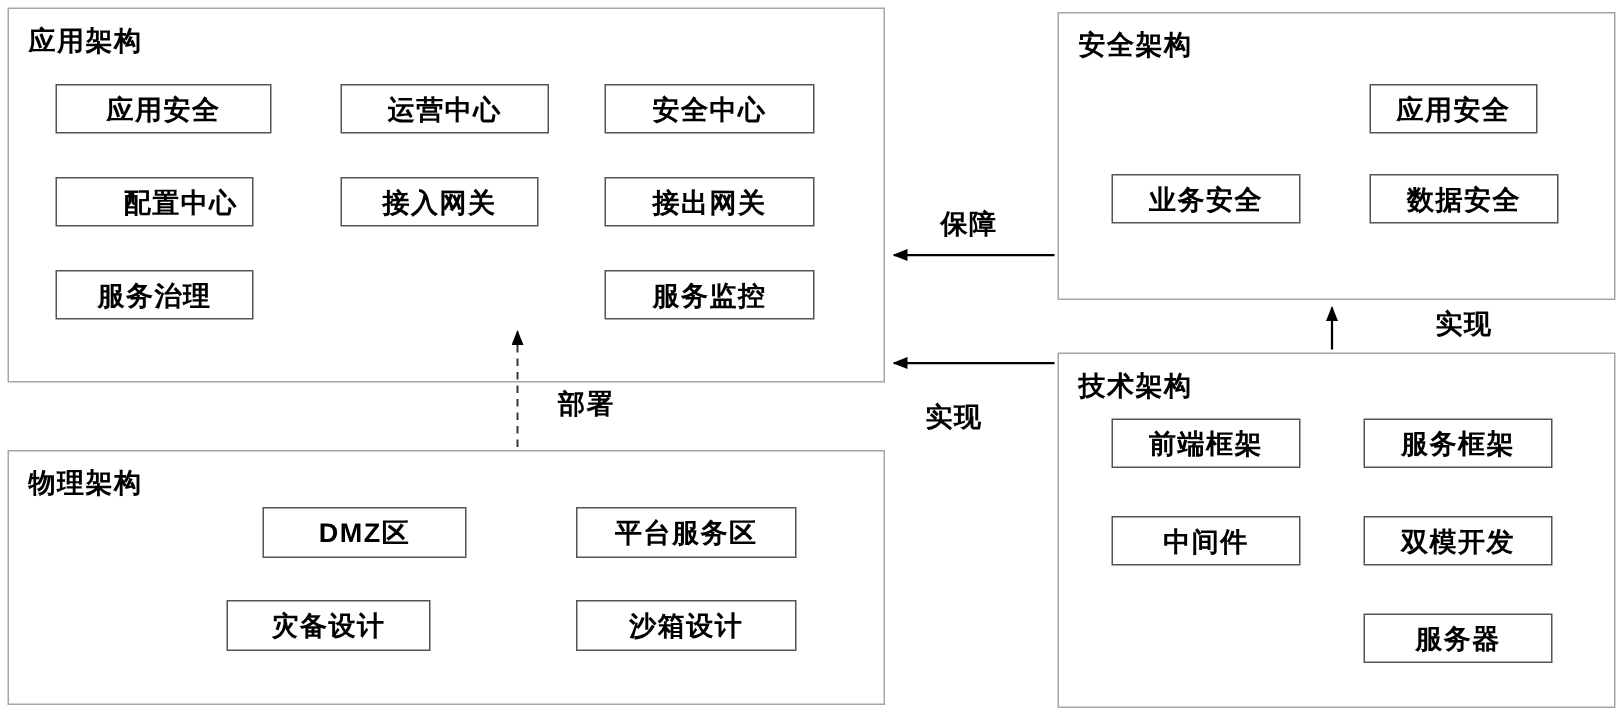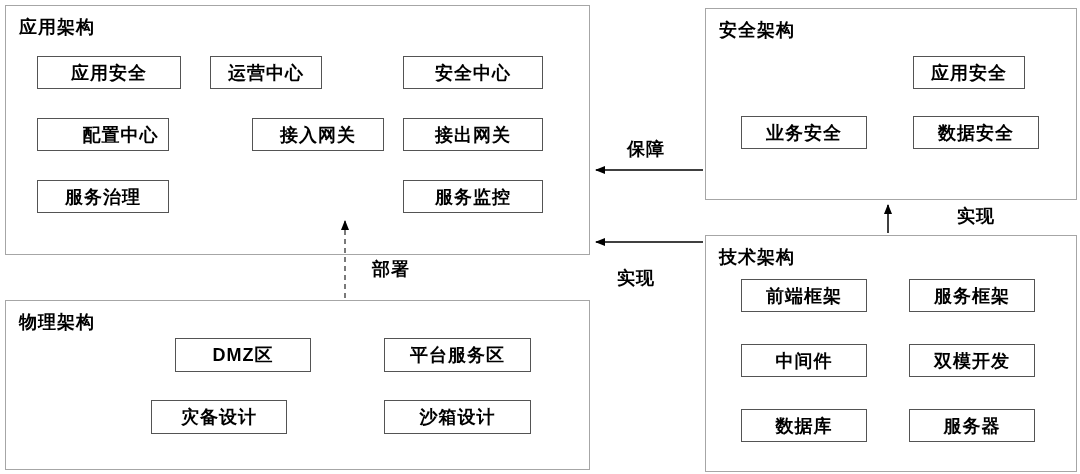--- a/index.html
+++ b/index.html
@@ -59,43 +59,42 @@
   }
 </style>
 </head>
 <body>
 
 <div class="canvas">
 
   <div class="section" style="left:5px; top:5px; width:585px; height:250px;">
     <div class="section-title">应用架构</div>
     <div class="node" style="left:31px; top:50px; width:144px;">应用安全</div>
-    <div class="node" style="left:204px; top:50px; width:112px;">运营中心</div>
+    <div class="node" style="left:221px; top:50px; width:139px;">运营中心</div>
     <div class="node" style="left:397px; top:50px; width:140px;">安全中心</div>
     <div class="node" style="left:31px; top:112px; width:132px;padding-left:35px;">配置中心</div>
-    <div class="node" style="left:221px; top:112px; width:132px;margin-left:25px;">接入网关</div>
+    <div class="node" style="left:221px; top:112px; width:132px;">接入网关</div>
     <div class="node" style="left:397px; top:112px; width:140px;">接出网关</div>
     <div class="node" style="left:31px; top:174px; width:132px;">服务治理</div>
     <div class="node" style="left:397px; top:174px; width:140px;">服务监控</div>
   </div>
 
   <div class="section" style="left:705px; top:8px; width:372px; height:192px;">
     <div class="section-title">安全架构</div>
     <div class="node" style="left:207px; top:47px; width:112px;">应用安全</div>
     <div class="node" style="left:35px; top:107px; width:126px;">业务安全</div>
     <div class="node" style="left:207px; top:107px; width:126px;">数据安全</div>
   </div>
 
   <div class="section" style="left:705px; top:235px; width:372px; height:237px;">
     <div class="section-title">技术架构</div>
     <div class="node" style="left:35px; top:43px; width:126px;">前端框架</div>
     <div class="node" style="left:203px; top:43px; width:126px;">服务框架</div>
     <div class="node" style="left:35px; top:108px; width:126px;">中间件</div>
     <div class="node" style="left:203px; top:108px; width:126px;">双模开发</div>
-    <div class="node" style="left:35px; top:173px; width:126px;">数据库</div>
     <div class="node" style="left:203px; top:173px; width:126px;">服务器</div>
   </div>
 
   <div class="section" style="left:5px; top:300px; width:585px; height:170px;">
     <div class="section-title">物理架构</div>
     <div class="node" style="left:145px; top:37px; width:136px; height:34px;margin-left:24px;">DMZ区</div>
     <div class="node" style="left:378px; top:37px; width:147px; height:34px;">平台服务区</div>
     <div class="node" style="left:145px; top:99px; width:136px; height:34px;">灾备设计</div>
     <div class="node" style="left:378px; top:99px; width:147px; height:34px;">沙箱设计</div>
   </div>

